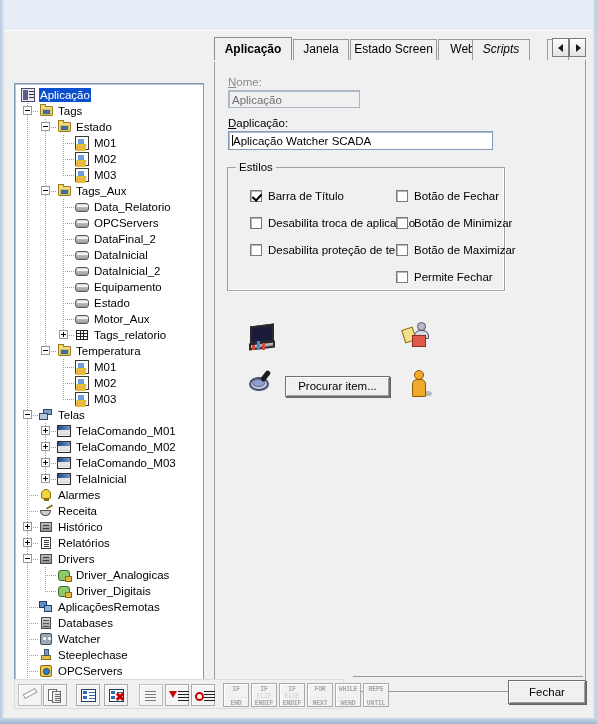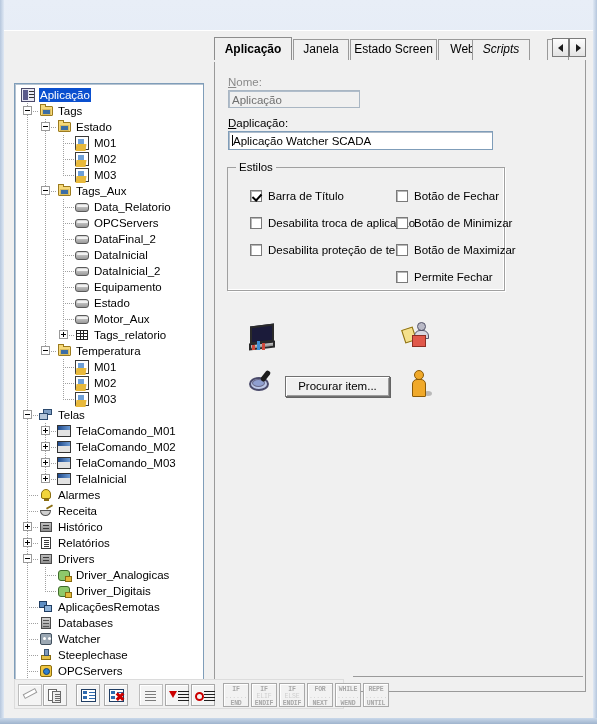--- a/index.html
+++ b/index.html
@@ -1137,16 +1137,19 @@
           <span class="l2">......</span>
           <span class="l3">WEND</span>
         </div>
         <div class="tbtn code" style="left:348px;">
           <span class="l1">REPE</span>
           <span class="l2">......</span>
           <span class="l3">UNTIL</span>
         </div>
       </div>
 
+      <div class="pushbtn" id="btn-fechar">
+        <span>Fechar</span>
+      </div>
     </div>
 
   </div>
 </div>
 
 </body></html>

